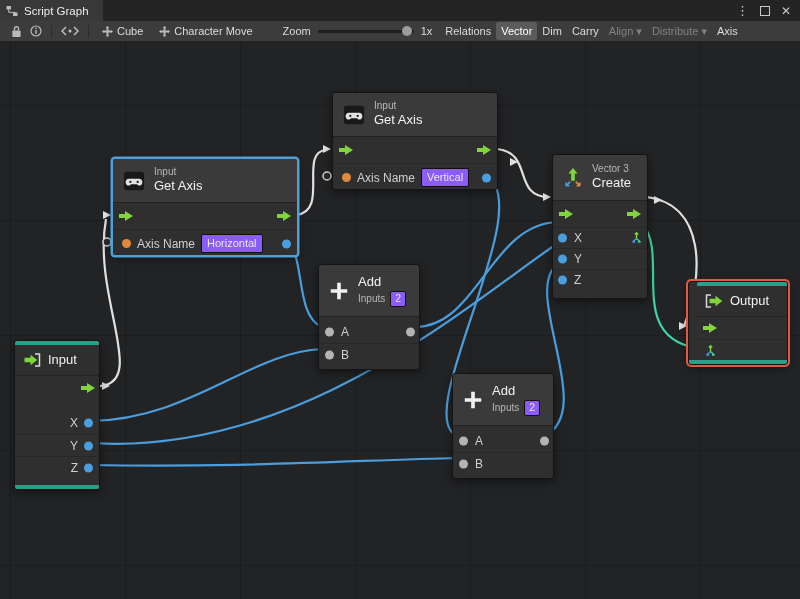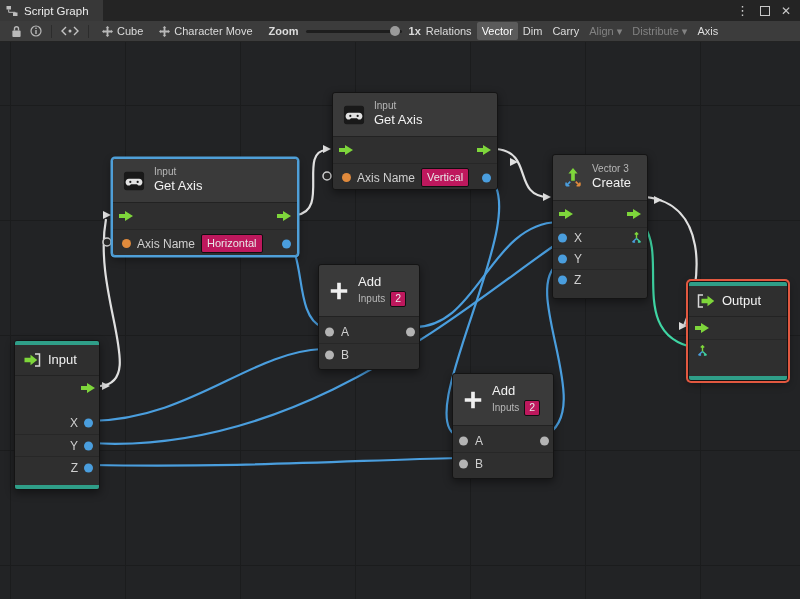--- a/index.html
+++ b/index.html
@@ -11,24 +11,24 @@
   .tab{height:21px;display:flex;align-items:center;gap:6px;padding:0 14px 0 6px;background:#383838;color:#ececec;font-size:11.5px;}
   .win-controls{margin-left:auto;display:flex;align-items:center;gap:11px;padding-right:9px;color:#c9c9c9;font-size:12px;}
   .maxbox{width:8px;height:8px;border:1.5px solid #c9c9c9;display:inline-block;}
   .kebab{font-size:13px;line-height:1;}
 
   
   .toolbar{position:absolute;top:21px;left:0;right:0;height:21px;background:#3c3c3c;border-bottom:1px solid #232323;display:flex;align-items:center;font-size:11px;color:#dcdcdc;padding:0 6px;box-sizing:border-box;}
   .ticon{display:flex;align-items:center;justify-content:center;width:20px;height:16px;}
   .tsep{width:1px;height:13px;background:#2c2c2c;margin:0 5px;}
   .crumb{display:flex;align-items:flex-end;gap:4px;padding:0 8px;white-space:nowrap;}
-  .zoomwrap{display:flex;align-items:center;margin-left:8px;font-weight:bold;}
+  .zoomwrap{display:flex;align-items:center;margin-left:22px;}
   .slider{position:relative;width:96px;height:3px;background:#1e1e1e;border-radius:2px;margin:0 7px;}
   .slider .handle{position:absolute;top:-4px;left:84px;width:10px;height:10px;border-radius:50%;background:#9b9b9b;}
-  .tbtns{display:flex;align-items:center;}
+  .tbtns{display:flex;align-items:center;margin-left:8px;}
   .tbtn{padding:3px 5px;border-radius:2px;white-space:nowrap;color:#dcdcdc;}
   .tbtn.active{background:#5b5b5b;color:#fff;}
   .tbtn.disabled{color:#828282;}
   .tbtn.clipped{overflow:hidden;max-width:34px;}
 
   
   .canvas{position:absolute;top:42px;left:0;width:800px;height:557px;overflow:hidden;background-color:#222325;
     background-image:linear-gradient(#1b1c1d 1px,transparent 1px),linear-gradient(90deg,#1b1c1d 1px,transparent 1px);
     background-size:115px 115px;background-position:10px 63px;}
   .wires{position:absolute;left:0;top:0;pointer-events:none;}
@@ -45,21 +45,21 @@
   .prow + .prow{border-top:1px solid #272727;}
   .flowrow{height:26px;}
   .ctrl{position:absolute;width:14px;height:12px;top:50%;transform:translateY(-50%);}
   .ctrl.l{left:6px;}.ctrl.r{right:6px;}
   .dot{position:absolute;width:9px;height:9px;border-radius:50%;top:50%;transform:translateY(-50%);}
   .dot.blue{background:#4a9ede;}
   .dot.gray{background:#b4b4b4;}
   .dot.l6{left:6px;}.dot.r6{right:6px;}.dot.l5{left:5px;}.dot.r4{right:4px;}
   .idot{display:inline-block;width:9px;height:9px;border-radius:50%;flex:0 0 auto;}
   .idot.orange{background:#e08a3c;}
-  .field{background:#be185d;border:1px solid #0f0f0f;border-radius:2px;padding:1px 5px;font-size:11px;color:#e8e8e8;line-height:1.3;}
+  .field{background:#8b5cf6;border:1px solid #0f0f0f;border-radius:2px;padding:1px 5px;font-size:11px;color:#e8e8e8;line-height:1.3;}
   .field.small{padding:0 4px;font-size:10.5px;}
   .paramrow{height:28px;padding:0 18px 0 9px;gap:6px;}
   .addhead{height:52px;}
   .addbody{padding-top:4px;}
   .addrow{height:22px;padding-left:22px;}
   .createrow{height:21px;padding-left:21px;}
   .iorow{height:22px;}
   .tealstrip{height:4px;background:#2f9e88;}
   .tealstrip.top{border-radius:2px 2px 0 0;}
   .tealstrip.bottom{position:absolute;bottom:0;left:0;right:0;border-radius:0 0 2px 2px;}
@@ -347,21 +347,21 @@
         <span>Y</span>
         <span class="dot blue r6"></span>
       </div>
       <div class="prow iorow" style="justify-content:flex-end;padding-right:21px;">
         <span>Z</span>
         <span class="dot blue r6"></span>
       </div>
       <div class="tealstrip bottom"></div>
     </div>
 
-    <div class="node selected-red" style="left:688px;top:239px;width:100px;height:100px;">
+    <div class="node selected-red" style="left:688px;top:239px;width:100px;height:84px;padding-left:8px;">
       <div class="tealstrip top"></div>
       <div class="iohead">
         <svg width="20" height="18" viewBox="0 0 24 24">
           <path d="M8 4H2v16h6" stroke="#d8d8d8" stroke-width="2" fill="none"></path>
           <path d="M6 9h8V5l9 7-9 7v-4H6z" fill="#7ed63b"></path>
         </svg>
         <span class="ntitle">Output</span>
       </div>
       <div class="prow iorow">
         <svg class="ctrl" style="left:6px;" viewBox="0 0 14 12">

